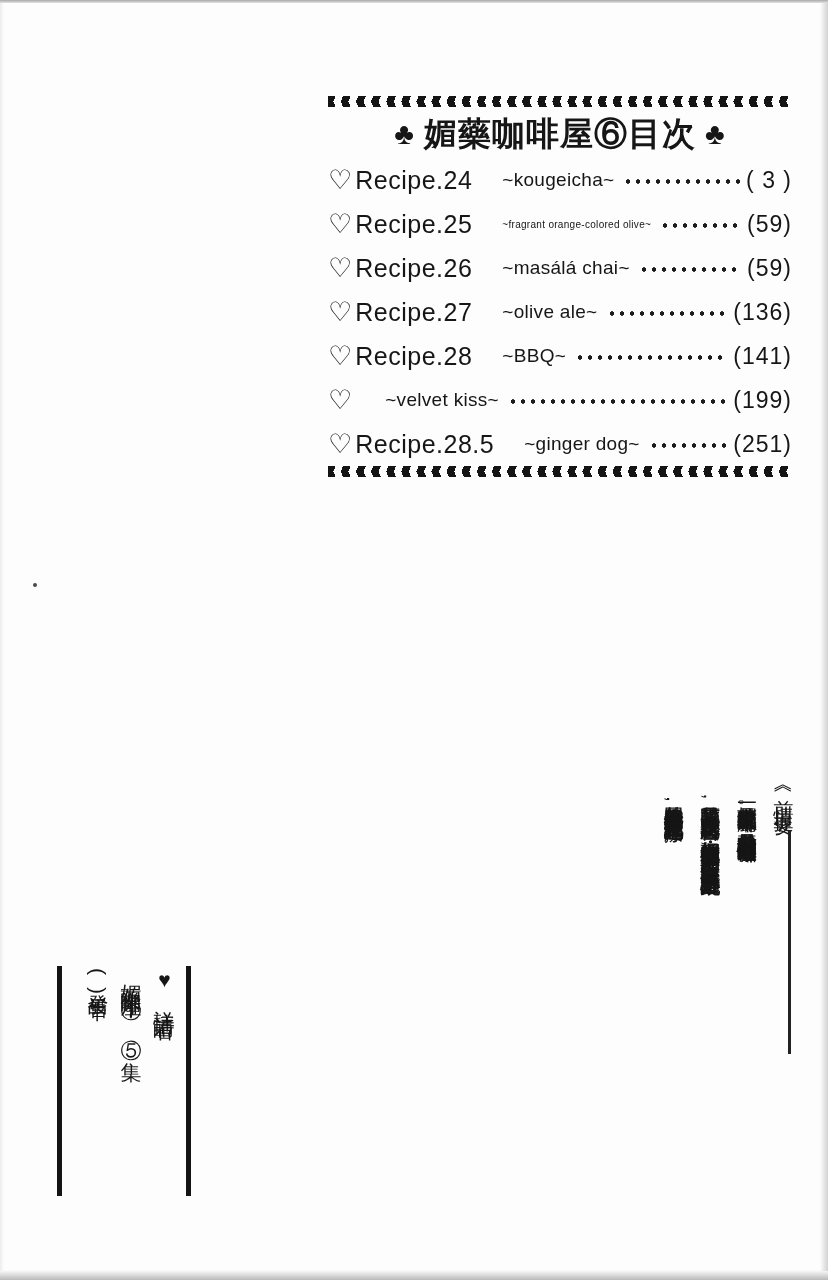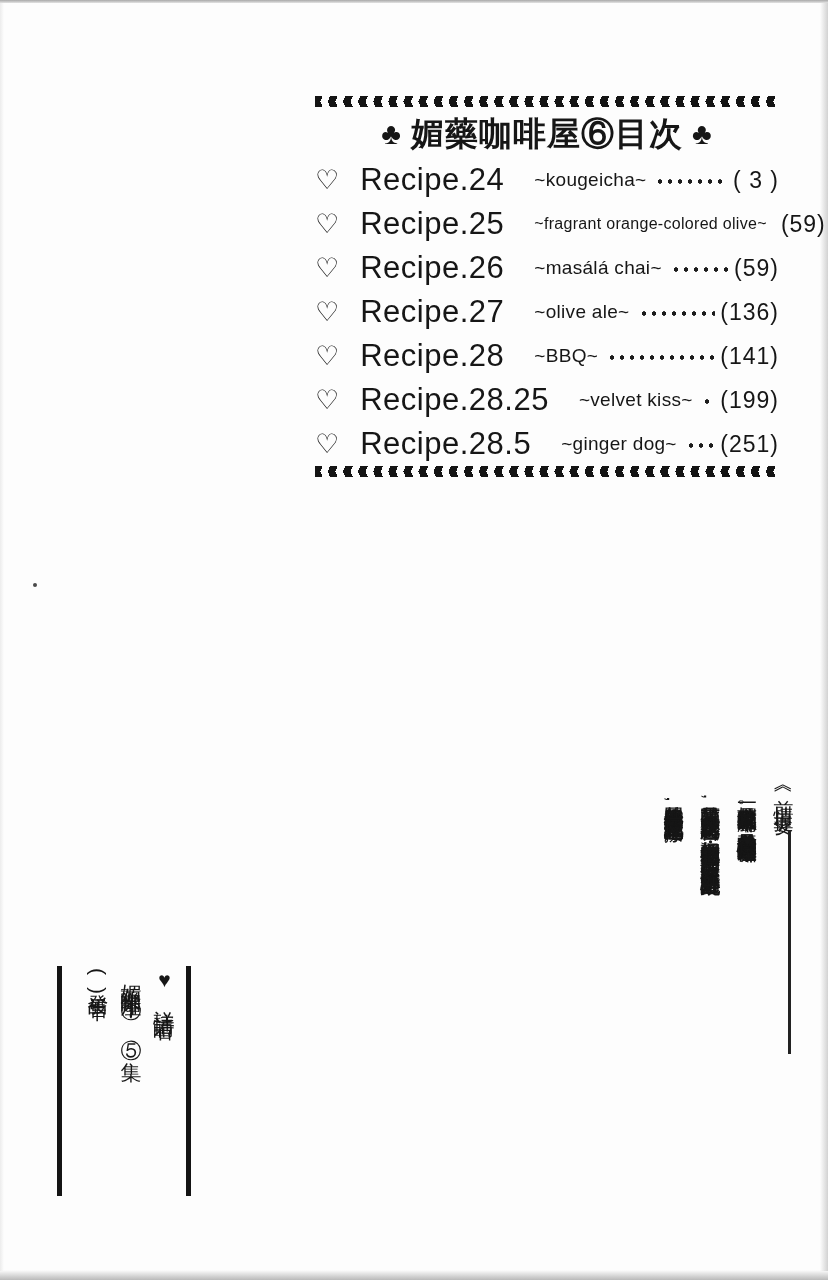--- a/index.html
+++ b/index.html
@@ -14,38 +14,38 @@
   .edge-right  { position:absolute; top:3px; bottom:9px; right:0; width:8px;
                  background:linear-gradient(to right, rgba(0,0,0,0), #d2d2d2); }
   .edge-bottom { position:absolute; left:0; right:0; bottom:0; height:10px;
                  background:linear-gradient(to bottom, rgba(0,0,0,0), #b9b9b9); }
   .edge-left   { position:absolute; top:3px; bottom:9px; left:0; width:4px;
                  background:linear-gradient(to left, rgba(0,0,0,0), #ececec); }
   .speck { position:absolute; left:33px; top:583px; width:4px; height:4px;
            background:#4a4a4a; border-radius:50%; }
 
   
-  .toc { position:absolute; left:315px; top:96px; width:464px; }
+  .toc { position:absolute; left:328px; top:96px; width:464px; }
   .zigzag {
     height:11px;
     background:
       repeating-linear-gradient(112deg, #141414 0 7px, rgba(0,0,0,0) 7px 14px) 0 0 / 100% 6px no-repeat,
       repeating-linear-gradient(68deg,  #141414 0 7px, rgba(0,0,0,0) 7px 14px) 0 5px / 100% 6px no-repeat;
   }
   .toc-title { text-align:center; margin:6px 0 3px; height:42px; line-height:42px;
                font-size:33px; font-weight:bold; letter-spacing:1px; white-space:nowrap; }
   .toc-title .club { font-size:30px; font-weight:normal; vertical-align:1px; }
   .toc-title .club.left  { margin-right:9px; }
   .toc-title .club.right { margin-left:9px; }
   .toc-list { }
   .row { display:flex; align-items:center; height:44px; }
   .row .heart { font-size:27px; margin-right:3px; line-height:1; }
-  .row .label { font-size:31px; letter-spacing:0.5px; white-space:nowrap;margin-left:18px; }
+  .row .label { font-size:25px; letter-spacing:0.5px; white-space:nowrap; }
   .row .sub   { font-size:19px; margin-left:30px; white-space:nowrap; letter-spacing:0.3px; }
-  .row .sub.small { font-size:16px; }
+  .row .sub.small { font-size:10px; }
   .leader { flex:1 1 0; min-width:0; height:5px; margin:3px 5px 0 9px;
     background-image:radial-gradient(circle, #1c1c1c 2px, rgba(0,0,0,0) 2.4px);
     background-size:10px 5px; background-repeat:repeat-x; background-position:left center; }
   .row .pg { font-size:23px; letter-spacing:1px; white-space:nowrap; }
 
   
   .synopsis { position:absolute; top:778px; right:26px; height:390px;
     writing-mode:vertical-rl; font-size:20px; line-height:1.83; letter-spacing:0.4px; }
   .synopsis p { margin:0; text-indent:0.65em; }
   .syn-head { white-space:nowrap; letter-spacing:6px; }
@@ -107,21 +107,20 @@
       </div>
       <div class="row">
         <span class="heart">♡</span>
         <span class="label">Recipe.28</span>
         <span class="sub">~BBQ~</span>
         <span class="leader"></span>
         <span class="pg">(141)</span>
       </div>
       <div class="row">
         <span class="heart">♡</span>
-        <span class="label">Recipe.28.25</span>
         <span class="sub">~velvet kiss~</span>
         <span class="leader"></span>
         <span class="pg">(199)</span>
       </div>
       <div class="row">
         <span class="heart">♡</span>
         <span class="label">Recipe.28.5</span>
         <span class="sub">~ginger dog~</span>
         <span class="leader"></span>
         <span class="pg">(251)</span>

